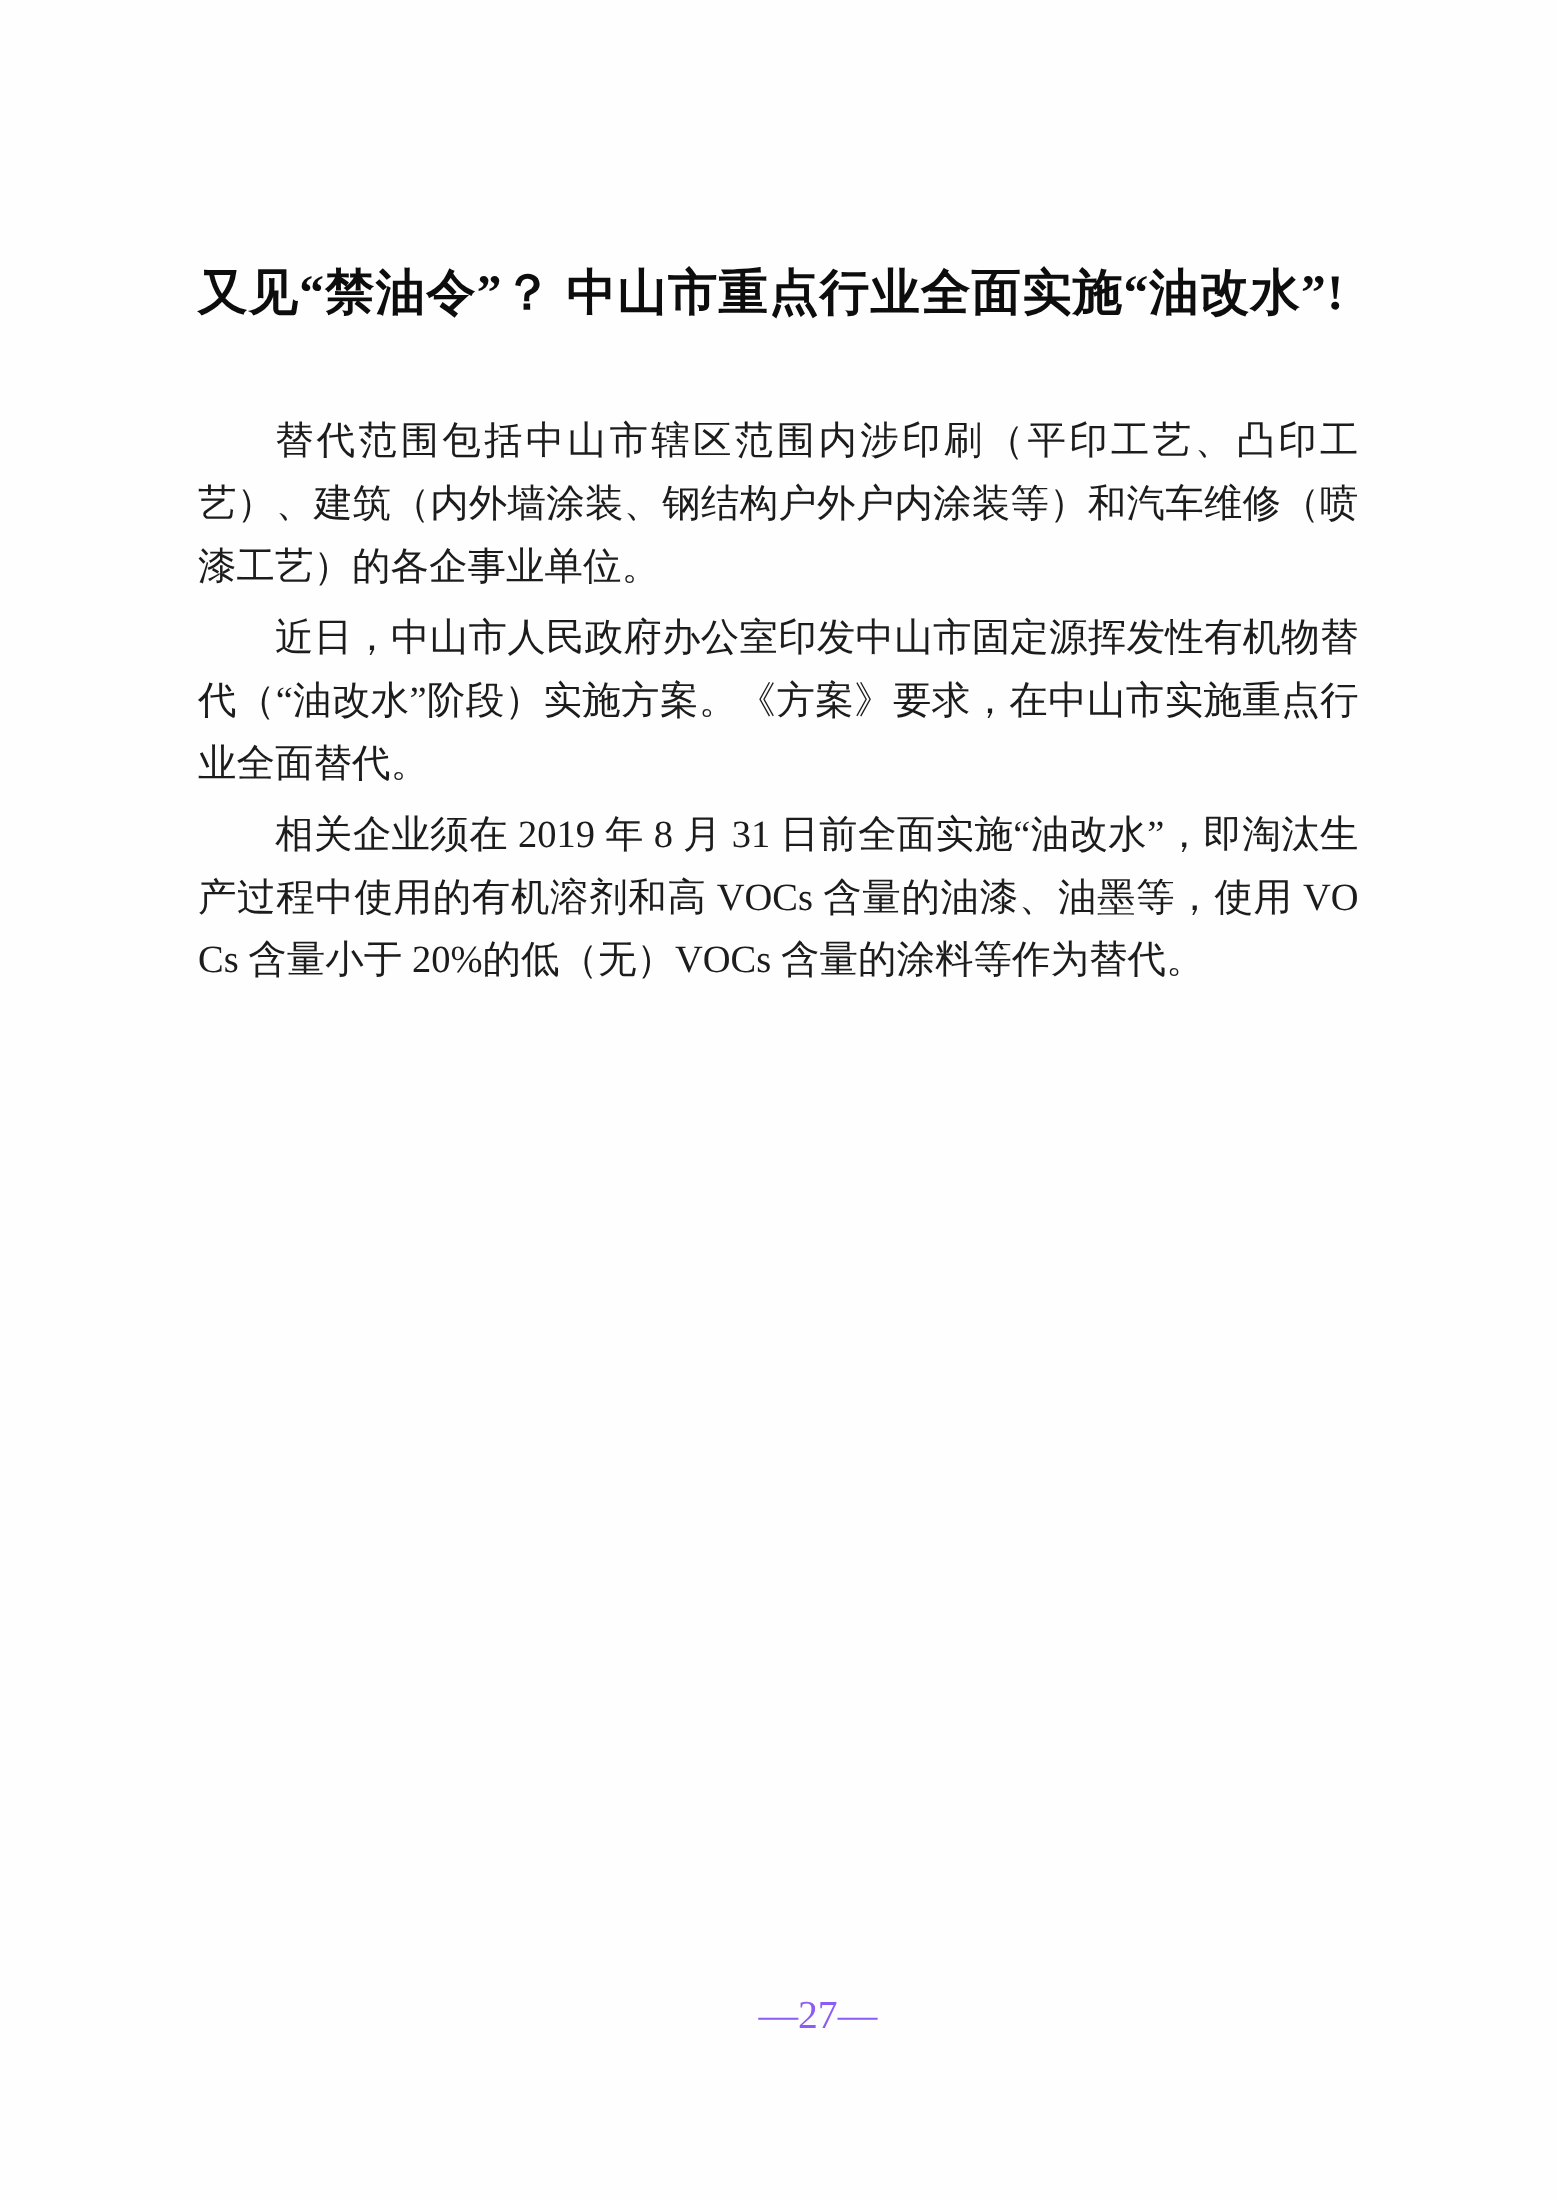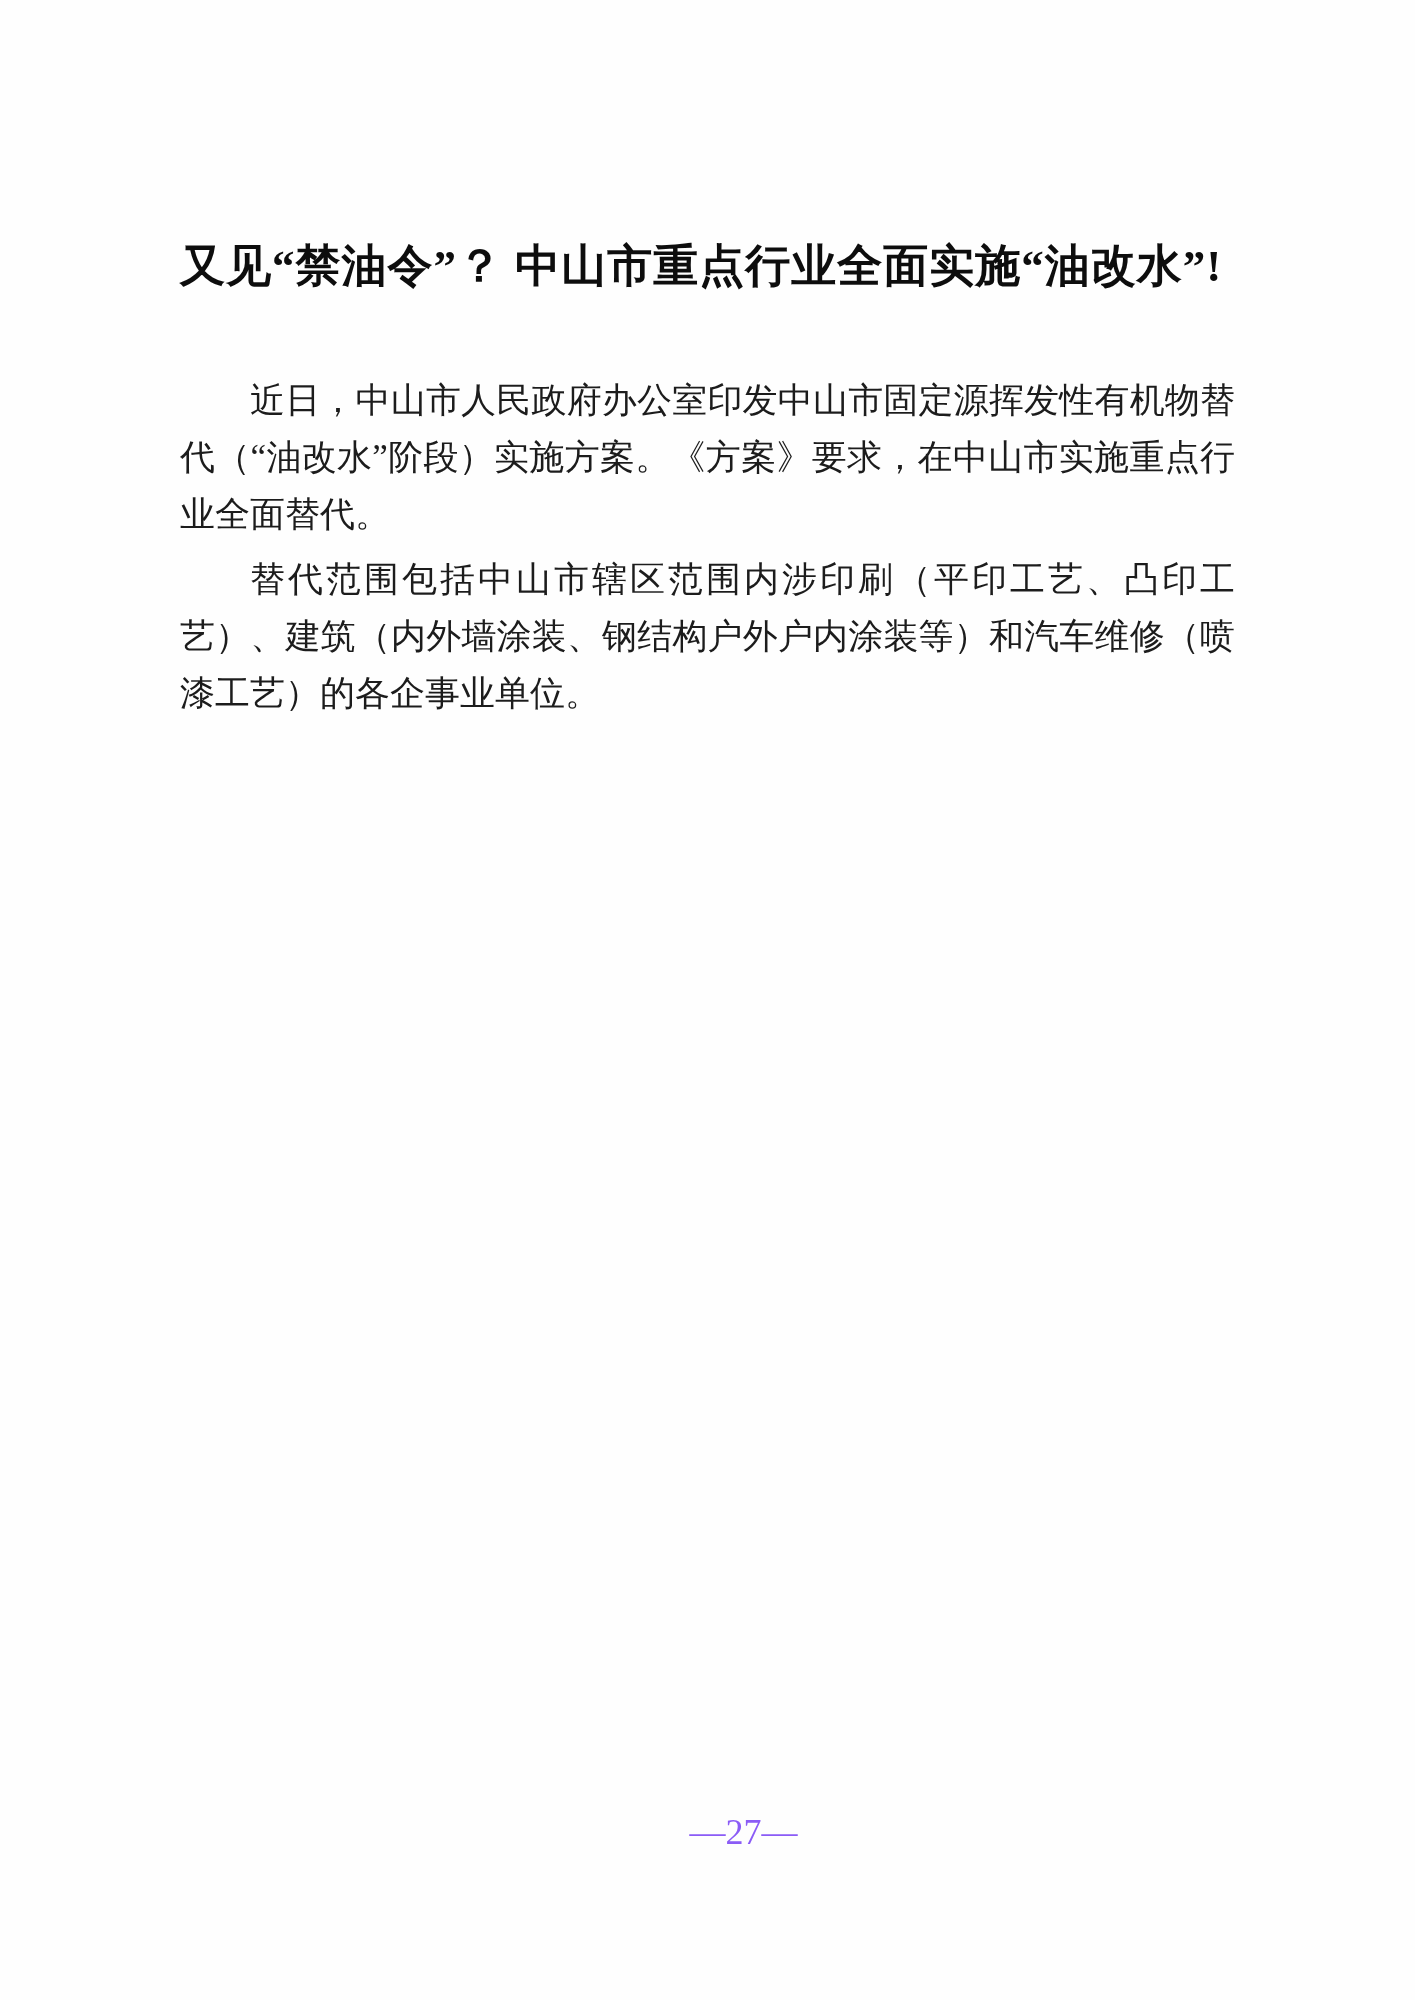--- a/index.html
+++ b/index.html
@@ -53,18 +53,19 @@
     padding-left: 36px;
   }
 </style>
 </head>
 <body>
 
 <div class="page">
   <h1 class="doc-title">又见“禁油令”？ 中山市重点行业全面实施“油改水”!</h1>
 
   <div class="body-text">
+      <p style="text-indent: 2em;">替代范围包括中山市辖区范围内涉印刷（平印工艺、凸印工艺）、建筑（内外墙涂装、钢结构户外户内涂装等）和汽车维修（喷漆工艺）的各企事业单位。</p>
       <p style="text-indent: 2em;">近日，中山市人民政府办公室印发中山市固定源挥发性有机物替代（“油改水”阶段）实施方案。《方案》要求，在中山市实施重点行业全面替代。</p>
-      <p style="text-indent: 2em;">替代范围包括中山市辖区范围内涉印刷（平印工艺、凸印工艺）、建筑（内外墙涂装、钢结构户外户内涂装等）和汽车维修（喷漆工艺）的各企事业单位。</p>
+      <p style="text-indent: 2em;">相关企业须在 2019 年 8 月 31 日前全面实施“油改水”，即淘汰生产过程中使用的有机溶剂和高 VOCs 含量的油漆、油墨等，使用 VOCs 含量小于 20%的低（无）VOCs 含量的涂料等作为替代。</p>
     </div>
 
   <div class="page-number">—27—</div>
 </div>
 
 </body></html>

